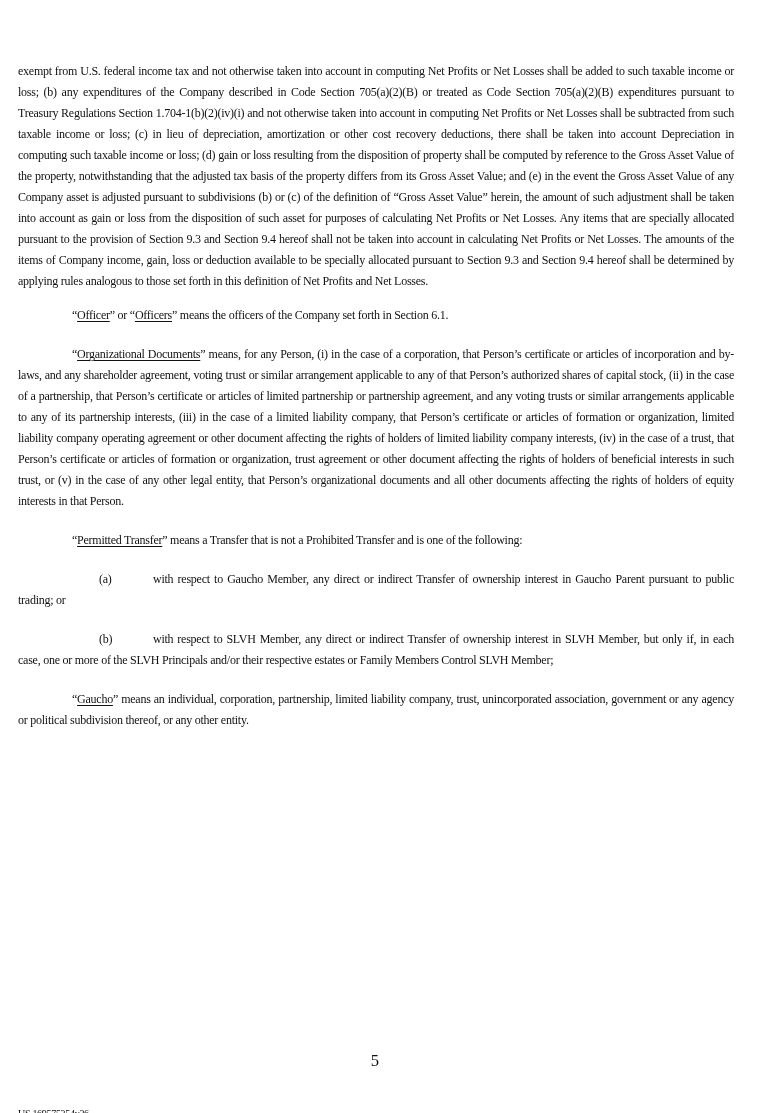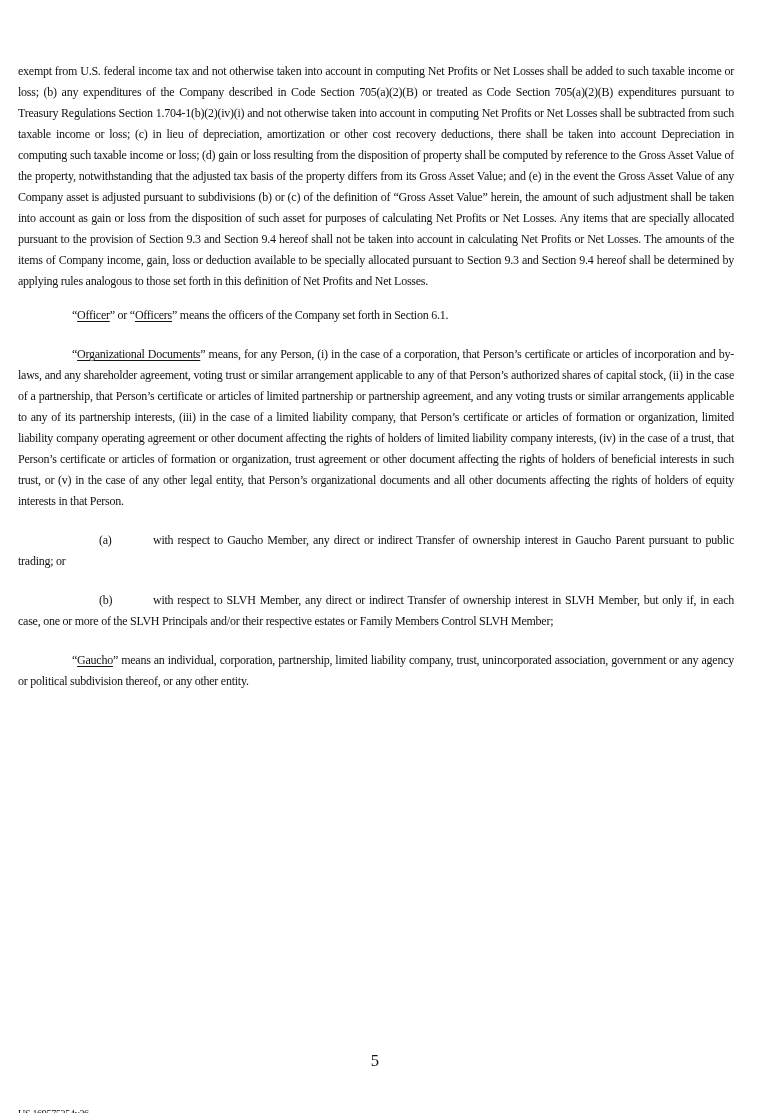--- a/index.html
+++ b/index.html
@@ -29,20 +29,21 @@
 </head>
 <body>
 
 <div class="page">
   <p class="para">exempt from U.S. federal income tax and not otherwise taken into account in computing Net Profits or Net Losses shall be added to such taxable income or loss; (b) any expenditures of the Company described in Code Section 705(a)(2)(B) or treated as Code Section 705(a)(2)(B) expenditures pursuant to Treasury Regulations Section 1.704-1(b)(2)(iv)(i) and not otherwise taken into account in computing Net Profits or Net Losses shall be subtracted from such taxable income or loss; (c) in lieu of depreciation, amortization or other cost recovery deductions, there shall be taken into account Depreciation in computing such taxable income or loss; (d) gain or loss resulting from the disposition of property shall be computed by reference to the Gross Asset Value of the property, notwithstanding that the adjusted tax basis of the property differs from its Gross Asset Value; and (e) in the event the Gross Asset Value of any Company asset is adjusted pursuant to subdivisions (b) or (c) of the definition of “Gross Asset Value” herein, the amount of such adjustment shall be taken into account as gain or loss from the disposition of such asset for purposes of calculating Net Profits or Net Losses. Any items that are specially allocated pursuant to the provision of Section 9.3 and Section 9.4 hereof shall not be taken into account in calculating Net Profits or Net Losses.  The amounts of the items of Company income, gain, loss or deduction available to be specially allocated pursuant to Section 9.3 and Section 9.4 hereof shall be determined by applying rules analogous to those set forth in this definition of Net Profits and Net Losses.</p>
 
   <p class="para indent gap" style="margin-top:13px;"><span>“</span><span class="u">Officer</span><span>” or “</span><span class="u">Officers</span><span>” means the officers of the Company set forth in Section 6.1.</span></p>
 
   <p class="para indent gap"><span>“</span><span class="u">Organizational Documents</span><span>” means, for any Person, (i) in the case of a corporation, that Person’s certificate or articles of incorporation and by-laws, and any shareholder agreement, voting trust or similar arrangement applicable to any of that Person’s authorized shares of capital stock, (ii) in the case of a partnership, that Person’s certificate or articles of limited partnership or partnership agreement, and any voting trusts or similar arrangements applicable to any of its partnership interests, (iii) in the case of a limited liability company, that Person’s certificate or articles of formation or organization, limited liability company operating agreement or other document affecting the rights of holders of limited liability company interests, (iv) in the case of a trust, that Person’s certificate or articles of formation or organization, trust agreement or other document affecting the rights of holders of beneficial interests in such trust, or (v) in the case of any other legal entity, that Person’s organizational documents and all other documents affecting the rights of holders of equity interests in that Person.</span></p>
 
+  <p class="para indent gap"><span>“</span><span class="u">Permitted Transfer</span><span>” means a Transfer that is not a Prohibited Transfer and is one of the following:</span></p>
 
   <p class="para sub gap"><span class="label">(a)</span><span>with respect to Gaucho Member, any direct or indirect Transfer of ownership interest in Gaucho Parent pursuant to public trading; or</span></p>
 
   <p class="para sub gap"><span class="label">(b)</span><span>with respect to SLVH Member, any direct or indirect Transfer of ownership interest in SLVH Member, but only if, in each case, one or more of the SLVH Principals and/or their respective estates or Family Members Control SLVH Member;</span></p>
 
   <p class="para indent gap"><span>“</span><span class="u">Gaucho</span><span>” means an individual, corporation, partnership, limited liability company, trust, unincorporated association, government or any agency or political subdivision thereof, or any other entity.</span></p>
 </div>
 
 <div class="page-number">5</div>
 <div class="doc-id">US 169575354v26</div>

